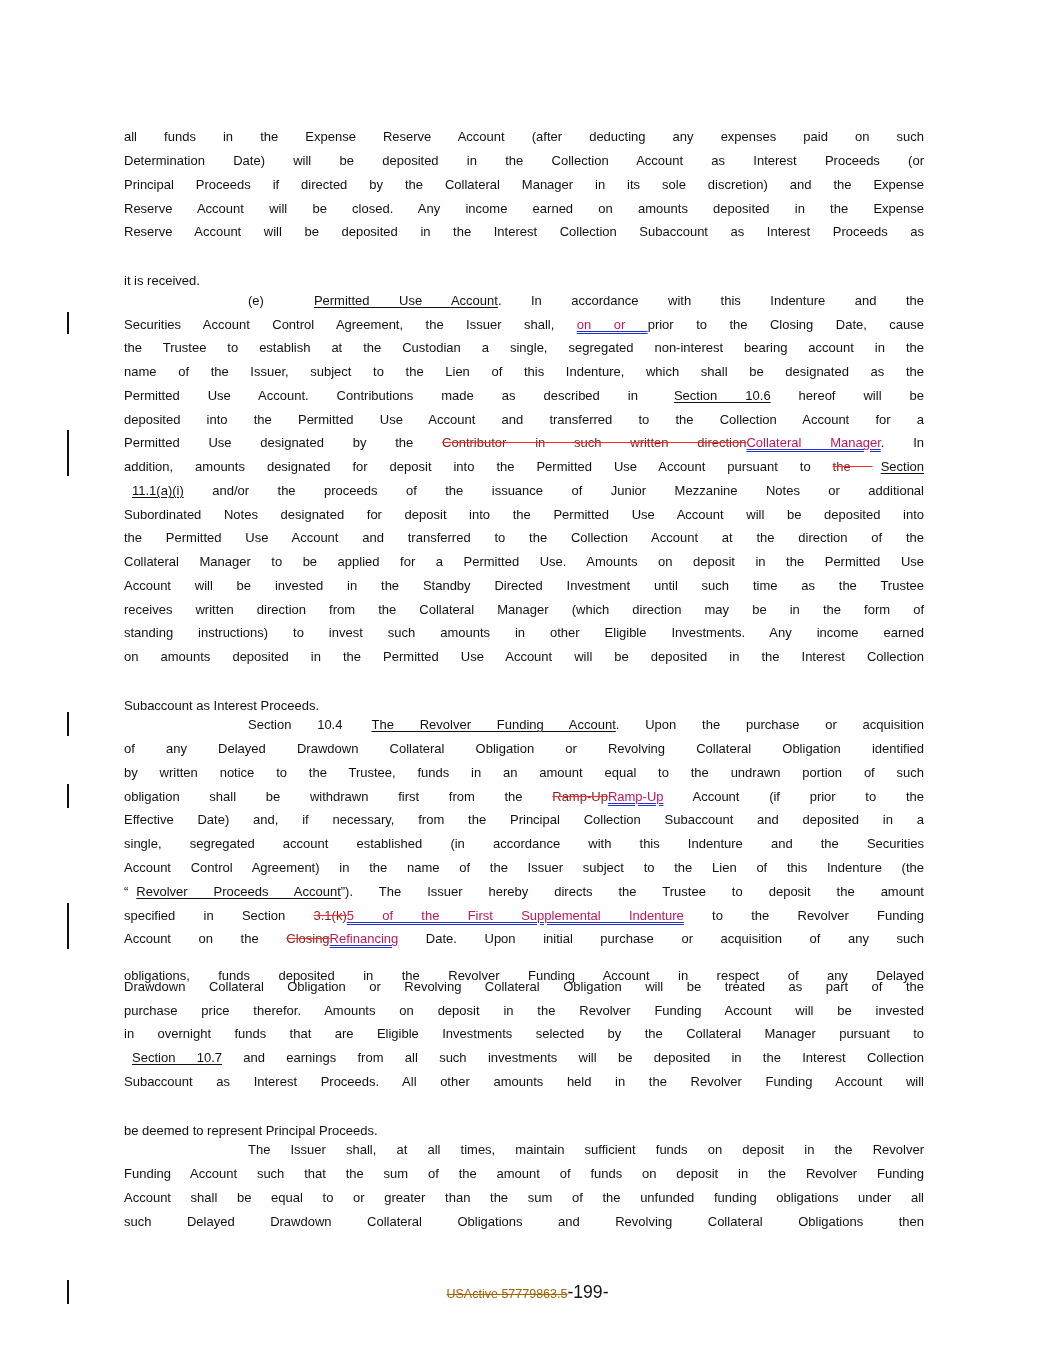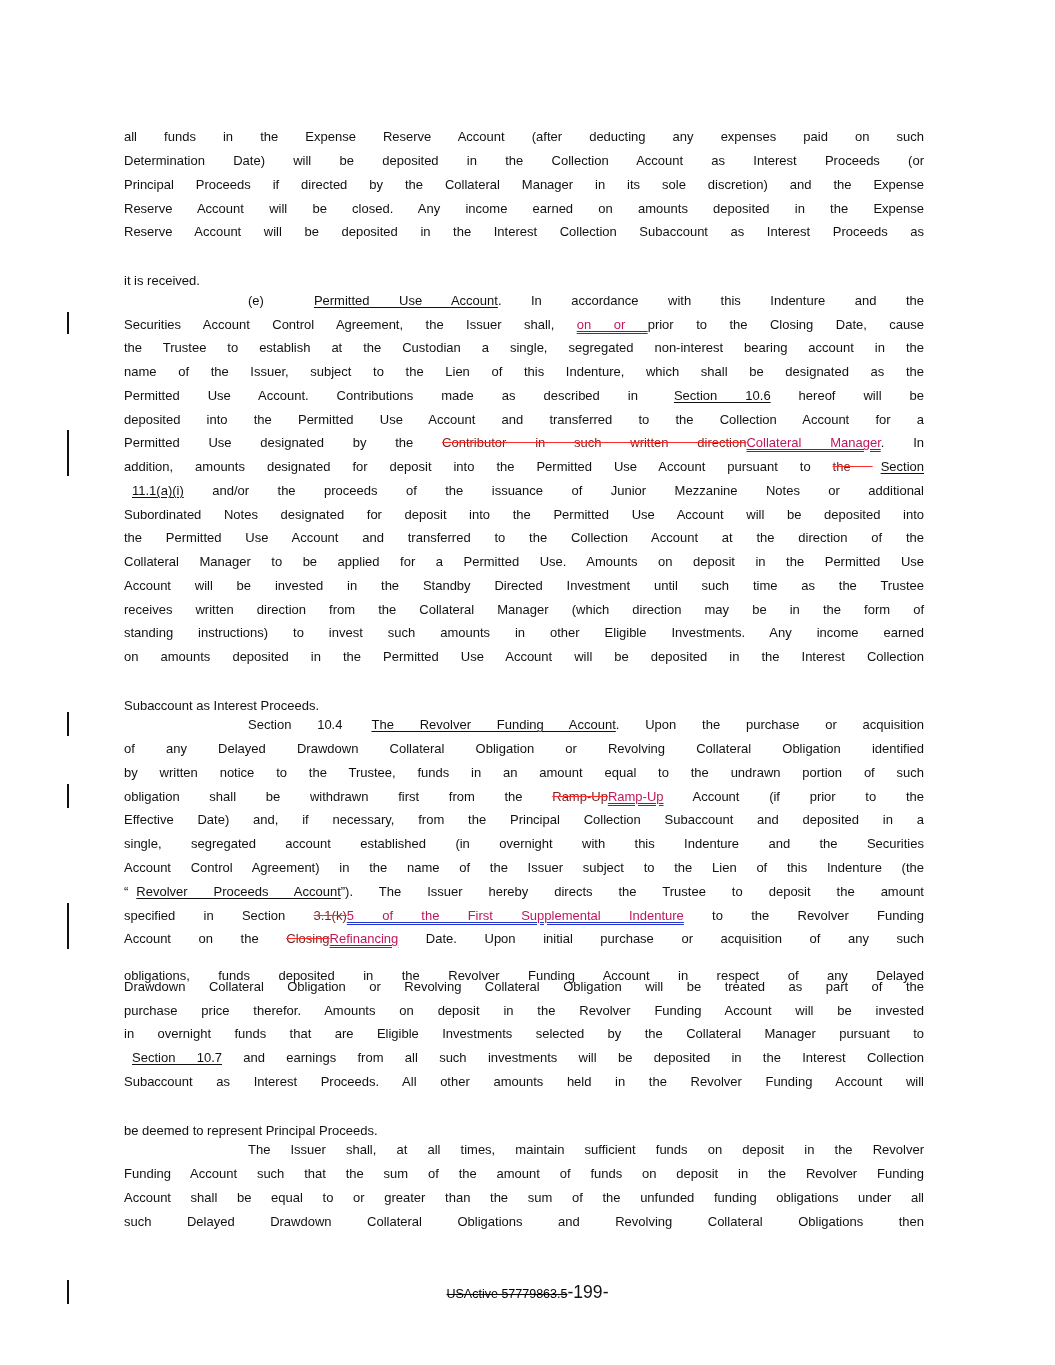--- a/index.html
+++ b/index.html
@@ -11,21 +11,21 @@
           text-align: justify; text-align-last: justify; }
   .line.last { text-align-last: left; margin-top: 25px; }
   .line.indent { left: 248px; width: 676px; }
   .u { text-decoration: underline; text-decoration-thickness: 1px; text-underline-offset: 2px; padding-left: 8px; }
   .del { color: #7f1d1d; text-decoration: line-through; text-decoration-color: #ff2a2a; }
   .ins { color: #be185d; text-decoration: underline double; text-decoration-color: #2233cc;
          text-decoration-thickness: 1px; text-underline-offset: 2px; }
   .bar { position: absolute; left: 67px; width: 1.5px; background: #111111; }
   .footer { position: absolute; top: 1280px; left: 0; width: 1055px; text-align: center;
             font-size: 17.6px; line-height: 24px; }
-  .footer .docid { font-size: 12.5px; color: #000000; text-decoration: line-through; }
+  .footer .docid { font-size: 12.5px; color: #a16207; text-decoration: line-through; }
   .tab { display: inline-block; }
 </style>
 </head>
 <body>
 
 <div class="page">
 
   <div class="bar" style="top:312px;height:22px;"></div>
   <div class="bar" style="top:430px;height:46px;"></div>
   <div class="bar" style="top:712px;height:24px;"></div>
@@ -61,21 +61,21 @@
     <div class="line" style="top:645px">on amounts deposited in the Permitted Use Account will be deposited in the Interest Collection</div>
     <div class="line last" style="top:669px">Subaccount as Interest Proceeds.</div>
   </div>
 
   <div>
     <div class="line indent" style="top:713px"><span>Section 10.4</span><span class="tab" style="width:21px"></span><span class="u">The Revolver Funding Account</span><span>.  Upon the purchase or acquisition</span></div>
     <div class="line" style="top:737px">of any Delayed Drawdown Collateral Obligation or Revolving Collateral Obligation identified</div>
     <div class="line" style="top:761px">by written notice to the Trustee, funds in an amount equal to the undrawn portion of such</div>
     <div class="line" style="top:785px"><span>obligation shall be withdrawn first from the </span><span class="del">Ramp-Up</span><span class="ins">Ramp-Up</span><span> Account (if prior to the</span></div>
     <div class="line" style="top:808px">Effective Date) and, if necessary, from the Principal Collection Subaccount and deposited in a</div>
-    <div class="line" style="top:832px">single, segregated account established (in overnight with this Indenture and the Securities</div>
+    <div class="line" style="top:832px">single, segregated account established (in accordance with this Indenture and the Securities</div>
     <div class="line" style="top:856px">Account Control Agreement) in the name of the Issuer subject to the Lien of this Indenture (the</div>
     <div class="line" style="top:880px"><span>“</span><span class="u">Revolver Proceeds Account</span><span>”). The Issuer hereby directs the Trustee to deposit the amount</span></div>
     <div class="line" style="top:904px"><span>specified in Section </span><span class="del">3.1(k)</span><span class="ins">5 of the First Supplemental Indenture</span><span> to the Revolver Funding</span></div>
     <div class="line" style="top:927px"><span>Account on the </span><span class="del">Closing</span><span class="ins">Refinancing</span><span> Date. Upon initial purchase or acquisition of any such</span></div>
     <div class="line" style="top:964px">obligations, funds deposited in the Revolver Funding Account in respect of any Delayed</div>
     <div class="line" style="top:975px">Drawdown Collateral Obligation or Revolving Collateral Obligation will be treated as part of the</div>
     <div class="line" style="top:999px">purchase price therefor. Amounts on deposit in the Revolver Funding Account will be invested</div>
     <div class="line" style="top:1022px">in overnight funds that are Eligible Investments selected by the Collateral Manager pursuant to</div>
     <div class="line" style="top:1046px"><span class="u">Section 10.7</span><span> and earnings from all such investments will be deposited in the Interest Collection</span></div>
     <div class="line" style="top:1070px">Subaccount as Interest Proceeds. All other amounts held in the Revolver Funding Account will</div>

